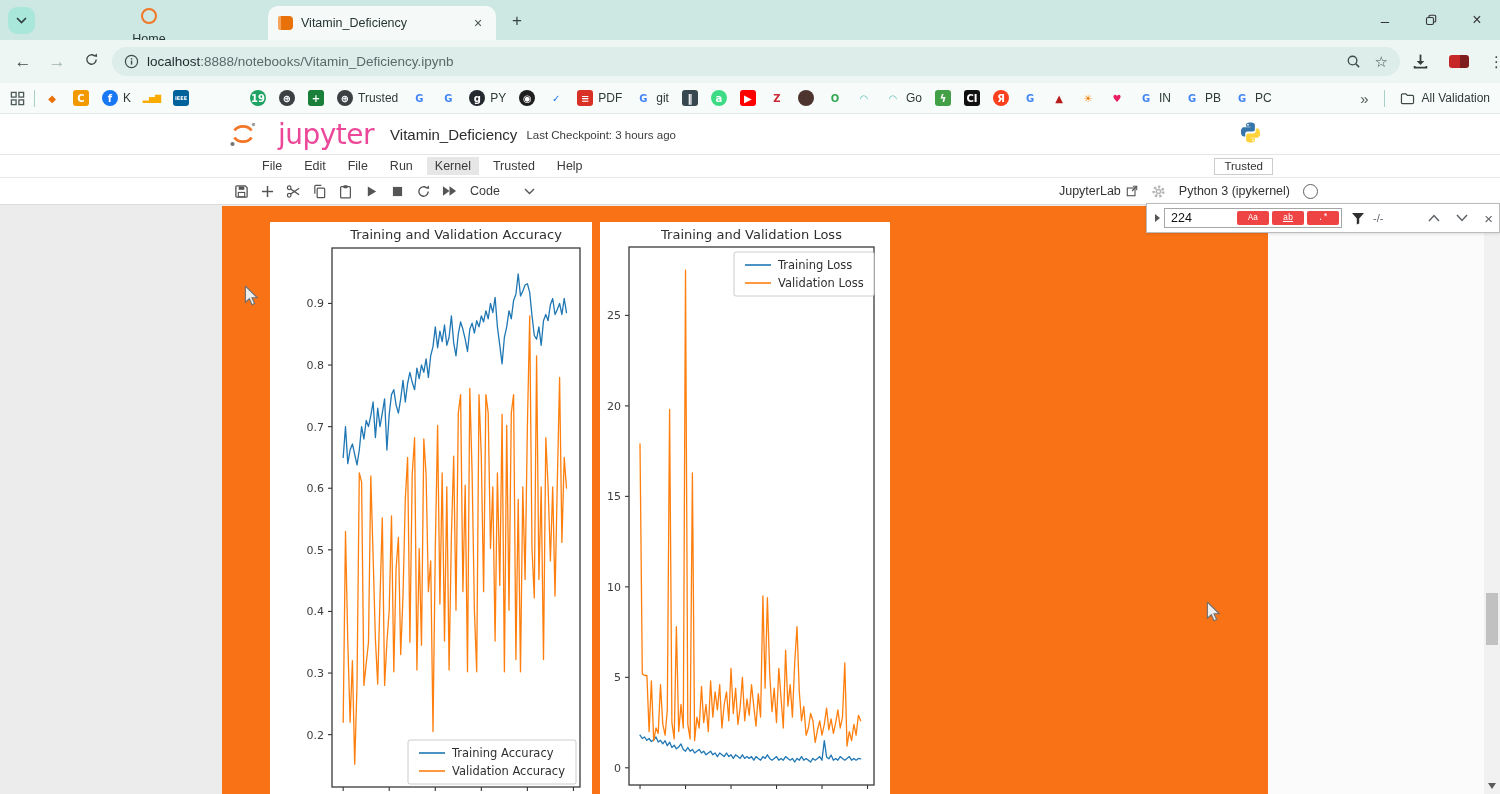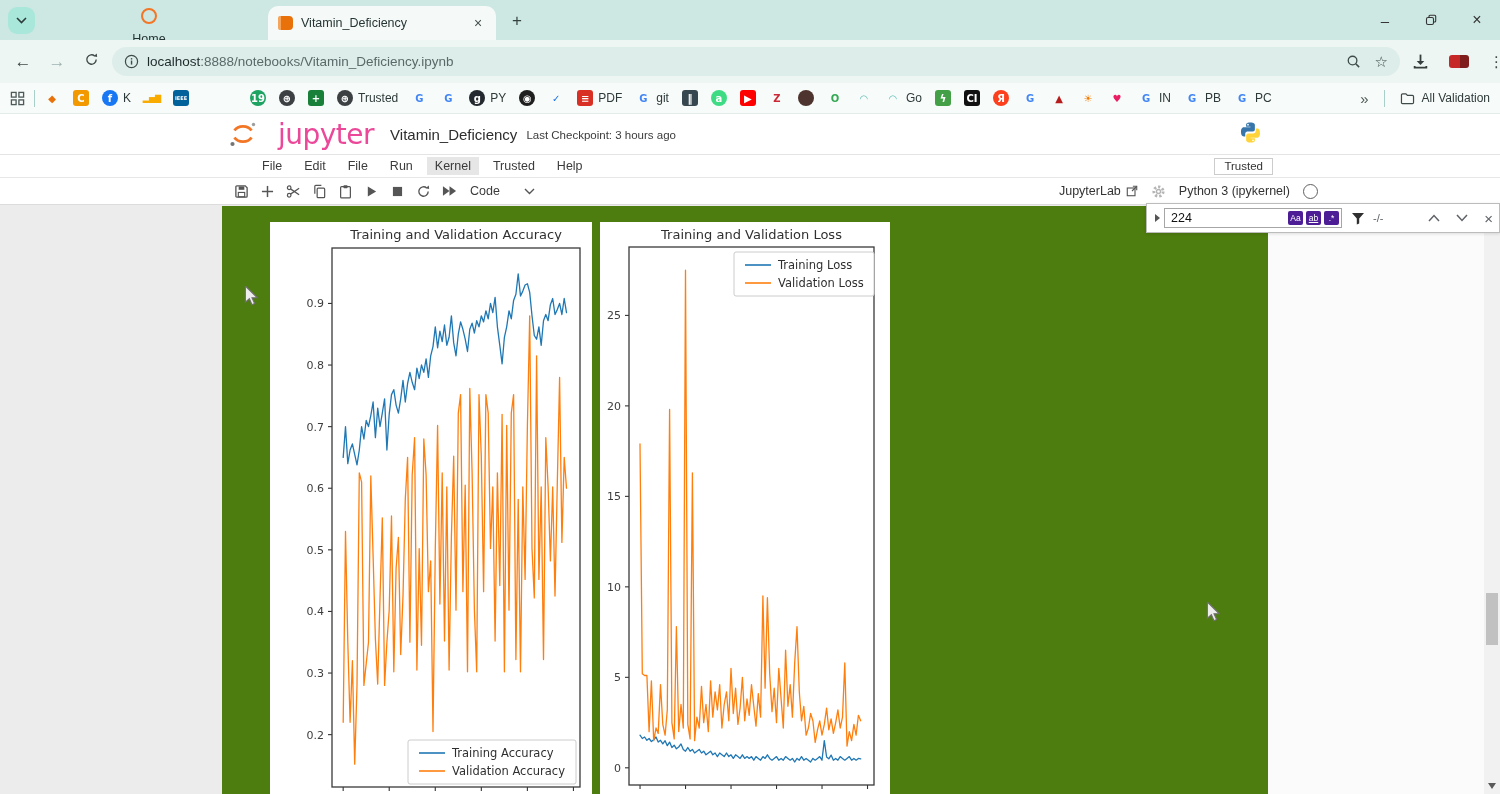--- a/index.html
+++ b/index.html
@@ -78,40 +78,40 @@
   .tb-btn svg{display:block;}
   .cell-type{font-size:12.5px;color:#3b3b3b;margin-left:8px;cursor:pointer;}
   .cell-type-chevron{margin-left:24px;cursor:pointer;display:flex;align-items:center;}
   .tb-right{display:flex;align-items:center;margin-left:auto;margin-right:182px;gap:13px;}
   .jlab-link{display:flex;align-items:center;gap:5px;font-size:12.5px;color:#333;cursor:pointer;}
   .kernel-name{font-size:12.5px;color:#333;}
   .kernel-status{width:13px;height:13px;border:1.6px solid #616161;border-radius:50%;background:#fff;}
 
   
   .nb-content{position:absolute;left:0;top:206px;width:1500px;height:588px;background:#ececec;}
-  .cells-panel{position:absolute;left:222px;top:0;width:1046px;height:588px;background:#4d7c0f;}
+  .cells-panel{position:absolute;left:222px;top:0;width:1046px;height:588px;background:#f97316;}
   .right-pane{position:absolute;left:1268px;top:0;width:216px;height:588px;background:#fbfbfb;}
   .figure{position:absolute;}
   .figure svg{display:block;}
   .fig-acc{left:48px;top:16px;}
   .fig-loss{left:378px;top:16px;}
 
   
   .findbar{position:absolute;left:1146px;top:203px;width:354px;height:30px;background:#fff;
     border:1px solid #bcbcbc;box-sizing:border-box;display:flex;align-items:center;
     box-shadow:0 1px 3px rgba(0,0,0,.12);z-index:6;padding:0 6px 0 4px;}
   .fb-expand{width:0;height:0;border-left:5px solid #555;border-top:4px solid transparent;
     border-bottom:4px solid transparent;margin:0 4px;cursor:pointer;}
   .fb-input{position:relative;width:178px;height:20px;border:1px solid #a6a6a6;background:#fff;
     display:flex;align-items:center;padding-left:6px;box-sizing:border-box;}
   .fb-query{font-size:12.5px;color:#111;}
   .fb-toggles{position:absolute;right:2px;top:2px;display:flex;gap:3px;}
-  .fb-tog{width:15px;height:14px;background:#4c1d95;border-radius:2px;color:#fff;
+  .fb-tog{width:32px;height:14px;background:#ef4444;border-radius:2px;color:#fff;
     font-size:8.5px;display:flex;align-items:center;justify-content:center;cursor:pointer;
-    font-family:Liberation Sans, sans-serif;}
+    font-family:Liberation Mono, monospace;}
   .fb-count{font-size:11px;color:#5f6368;margin-left:8px;}
   .fb-nav{margin-left:auto;display:flex;align-items:center;gap:16px;}
   .fb-x{font-size:15px;color:#5f6368;cursor:pointer;line-height:1;}
   .fb-filter{margin-left:9px;cursor:pointer;display:flex;}
 
   
   .scrollbar{position:absolute;left:1484px;top:206px;width:16px;height:588px;background:#f1f1f1;}
   .scroll-thumb{position:absolute;left:2px;top:387px;width:12px;height:52px;background:#c1c1c1;}
   .scroll-down{position:absolute;left:4px;bottom:5px;width:0;height:0;
     border-left:4px solid transparent;border-right:4px solid transparent;border-top:6px solid #5a5a5a;}

